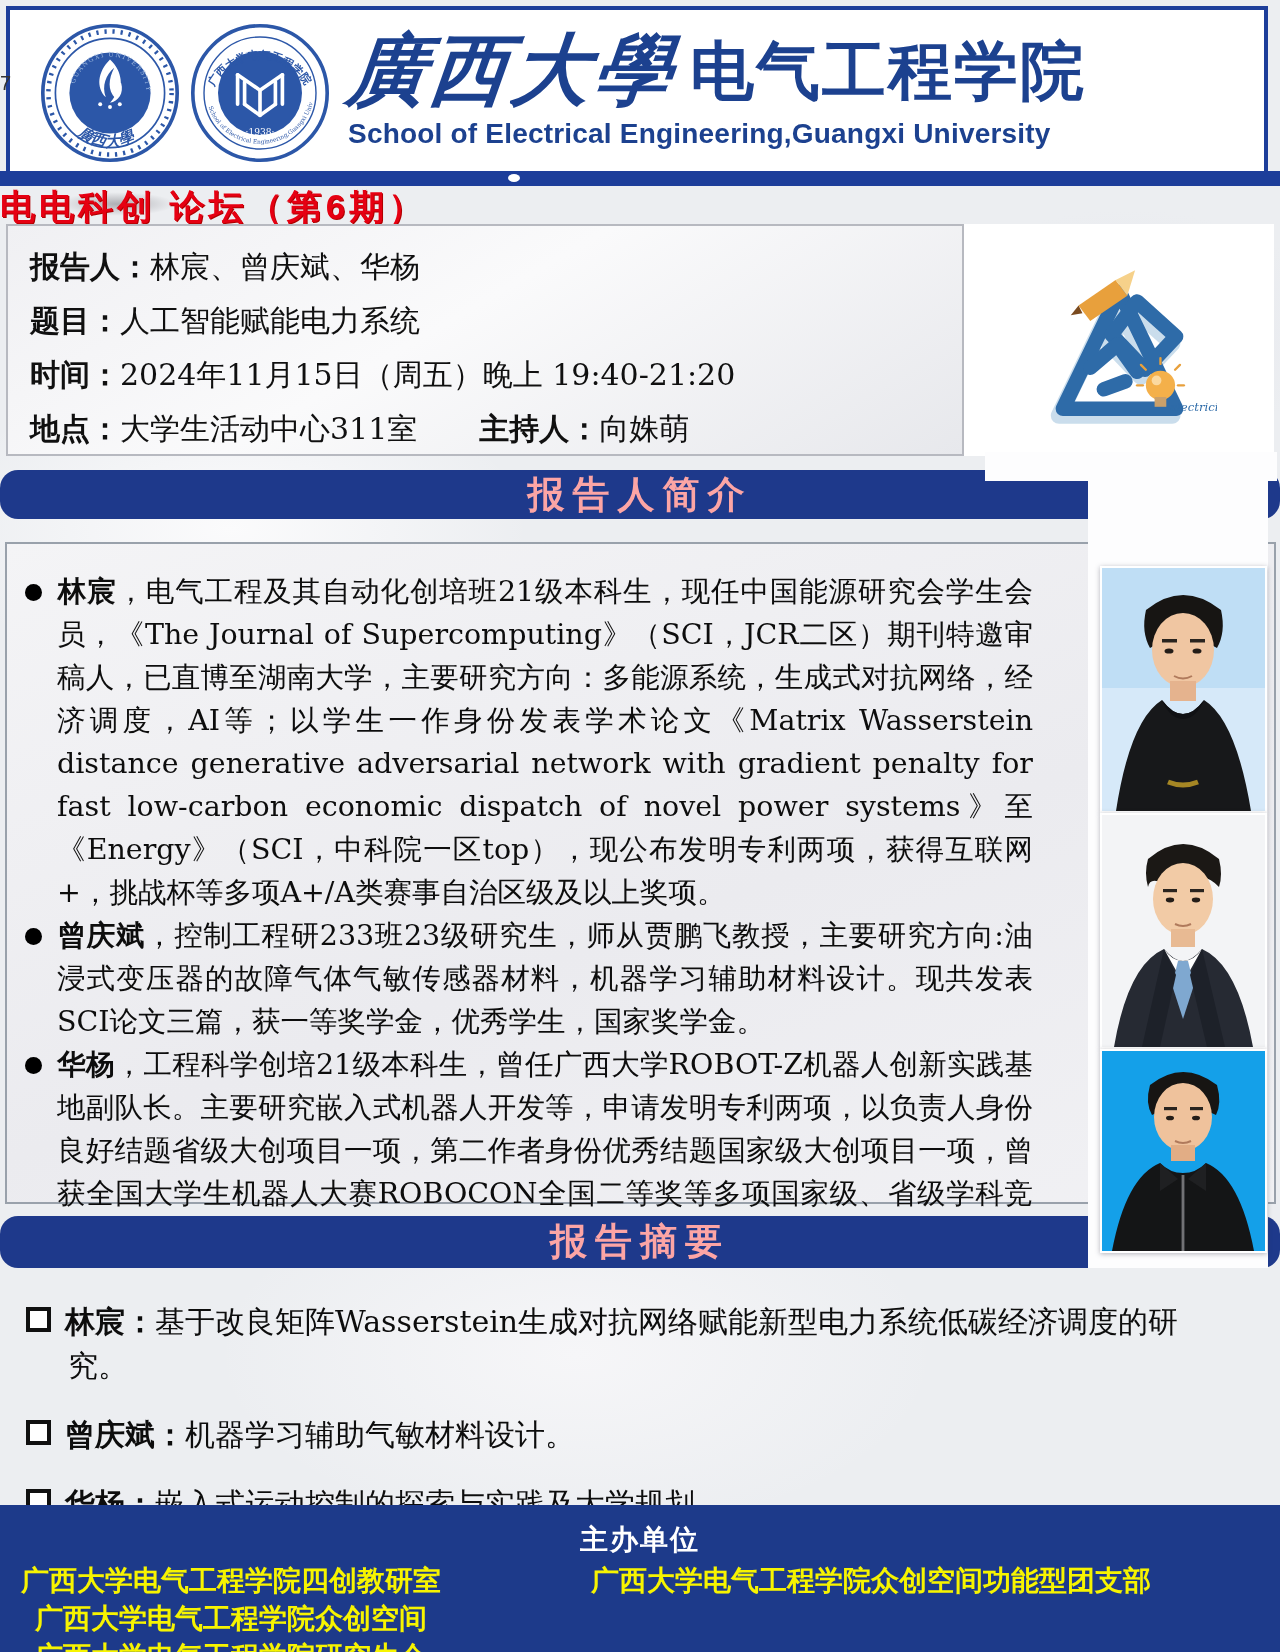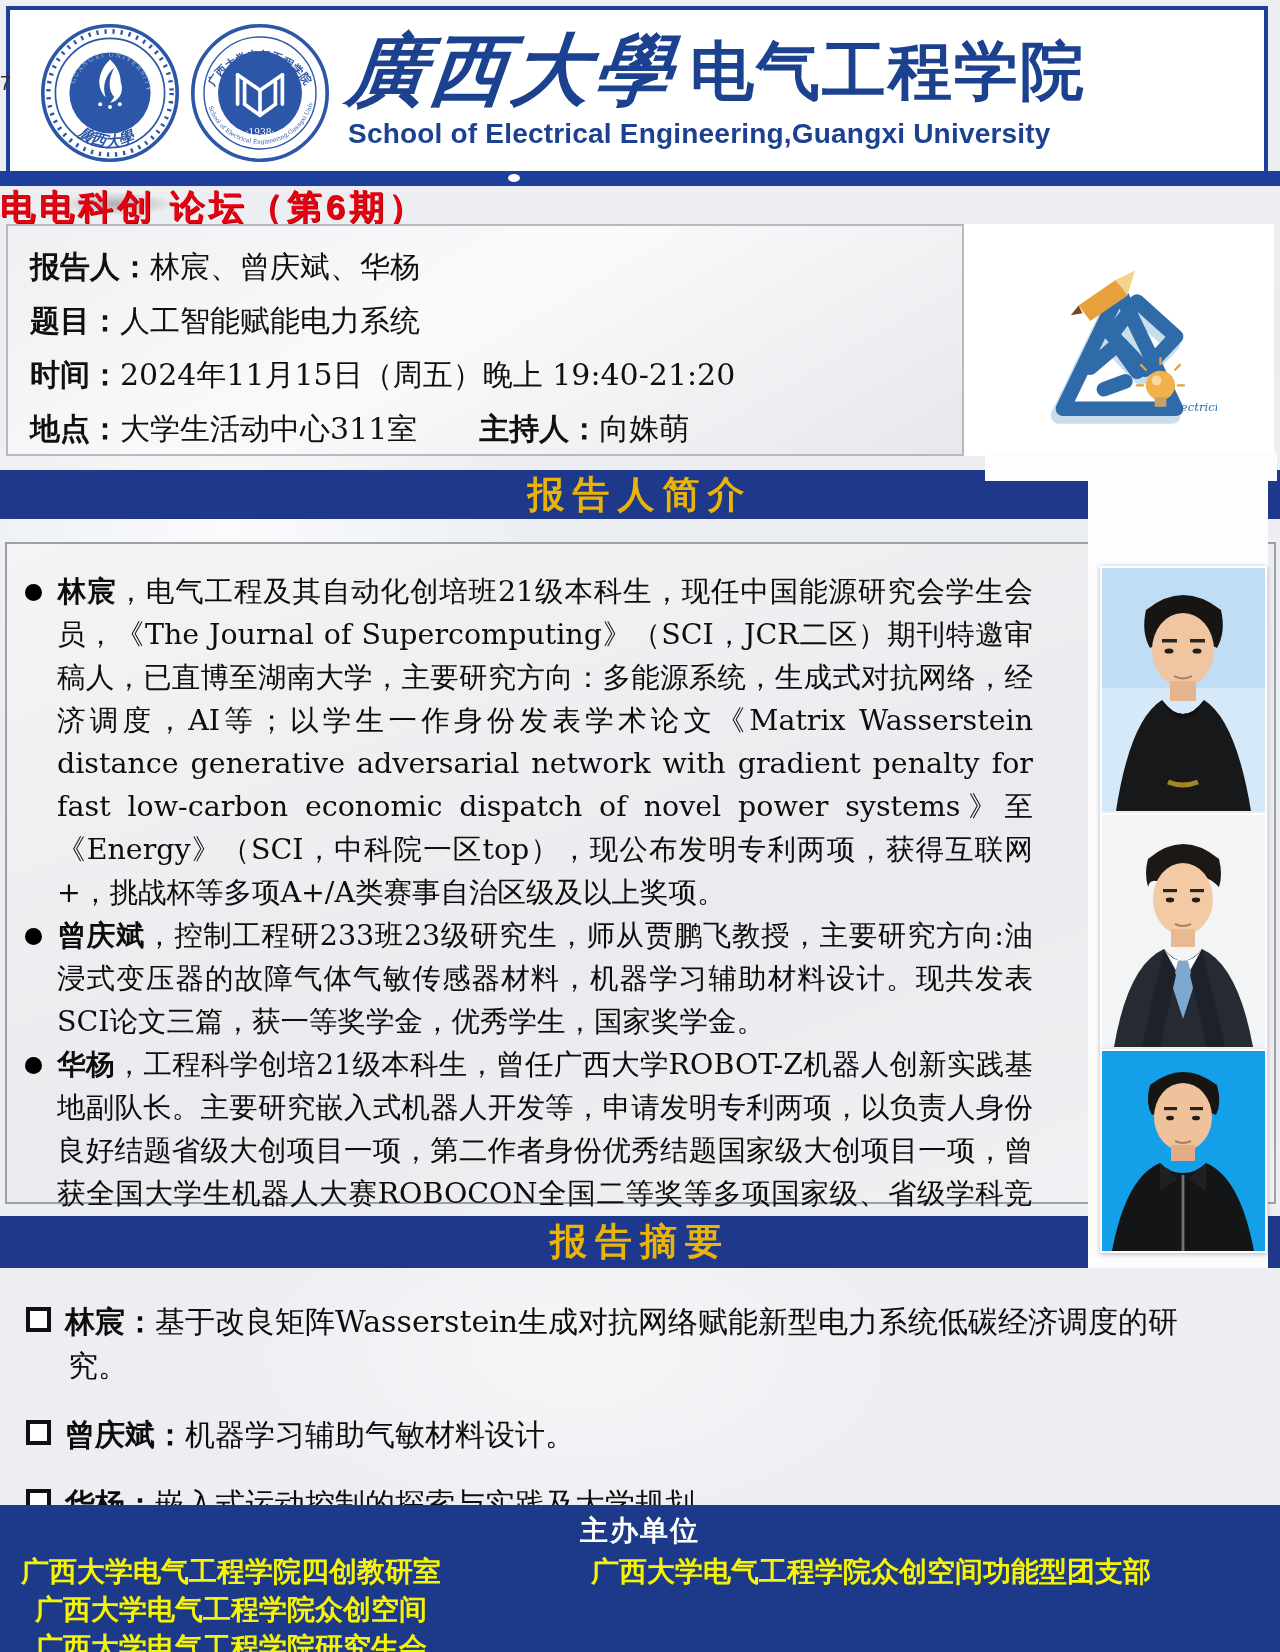--- a/index.html
+++ b/index.html
@@ -37,23 +37,23 @@
   
   #info-section{position:absolute;left:6px;top:224px;width:1268px;height:232px;display:flex;}
   #info-box{flex:1;border:2px solid #b7b9c0;box-sizing:border-box;
     background:linear-gradient(150deg,#f0f0f3 0%,#fafafb 45%,#e7e8ec 100%);
     padding:14px 0 4px 22px;}
   .info-row{height:54px;line-height:54px;font-size:30px;color:#101010;white-space:nowrap;}
   .info-label{font-weight:bold;}
   .info-gap{display:inline-block;width:62px;}
   #logo-panel{width:310px;background:#fff;display:flex;align-items:center;justify-content:center;}
   
-  .banner{position:absolute;left:0;width:1280px;height:49px;background:#1e398b;color:#eab308;
+  .banner{position:absolute;left:0;width:1280px;height:49px;background:#1e398b;color:#fca5a5;
     text-align:center;line-height:49px;font-family:"Liberation Sans","DejaVu Sans",sans-serif;
-    font-weight:bold;font-size:37px;letter-spacing:8px;z-index:1;}
+    font-weight:bold;font-size:37px;letter-spacing:8px;z-index:1;border-radius:18px;}
   #banner-speakers{top:470px;}
   #banner-abstract{top:1216px;height:52px;line-height:52px;}
   #banner-notch{position:absolute;left:985px;top:452px;width:292px;height:29px;background:#fdfdfe;z-index:2;}
   #photo-column{position:absolute;left:1088px;top:452px;width:180px;height:816px;background:#fdfdfe;z-index:2;}
   
   #bio-box{position:absolute;left:5px;top:542px;width:1271px;height:662px;box-sizing:border-box;
     border:2px solid #99a1ab;z-index:1;
     background:linear-gradient(160deg,#f4f4f6 0%,#ebebef 55%,#f1f1f4 100%);
     padding:26px 0 0 18px;}
   #bio-text{width:1008px;font-size:28.5px;line-height:43px;text-align:justify;color:#0d0d0d;}
@@ -65,21 +65,21 @@
   #photo-1{top:566px;height:243px;}
   #photo-2{top:813px;height:232px;}
   #photo-3{top:1049px;height:200px;}
   
   #abstract-list{position:absolute;left:26px;top:1300px;width:1210px;z-index:1;}
   .abs{margin:0 0 25px 0;font-size:30px;line-height:44px;color:#0d0d0d;padding-left:42px;text-indent:-42px;}
   .sq{display:inline-block;width:17px;height:17px;border:4px solid #101010;background:#fff;margin-right:14px;vertical-align:0px;}
   .abs-name{font-weight:bold;}
   
   #footer{position:absolute;left:0;top:1505px;width:1280px;height:147px;background:#1d3a8a;z-index:4;}
-  #footer-title{text-align:center;color:#fff;font-size:28px;font-weight:bold;margin-top:7px;letter-spacing:2px;}
+  #footer-title{text-align:center;color:#fff;font-size:28px;font-weight:bold;margin-top:16px;letter-spacing:2px;}
   #footer-cols{display:flex;margin-top:3px;}
   #footer-left{width:462px;}
   #footer-right{flex:1;}
   .org{ text-align:center;color:#f7f400;font-weight:bold;font-size:28px;line-height:38px;white-space:nowrap;}
 </style>
 </head>
 <body>
 
 <div id="poster">
 

